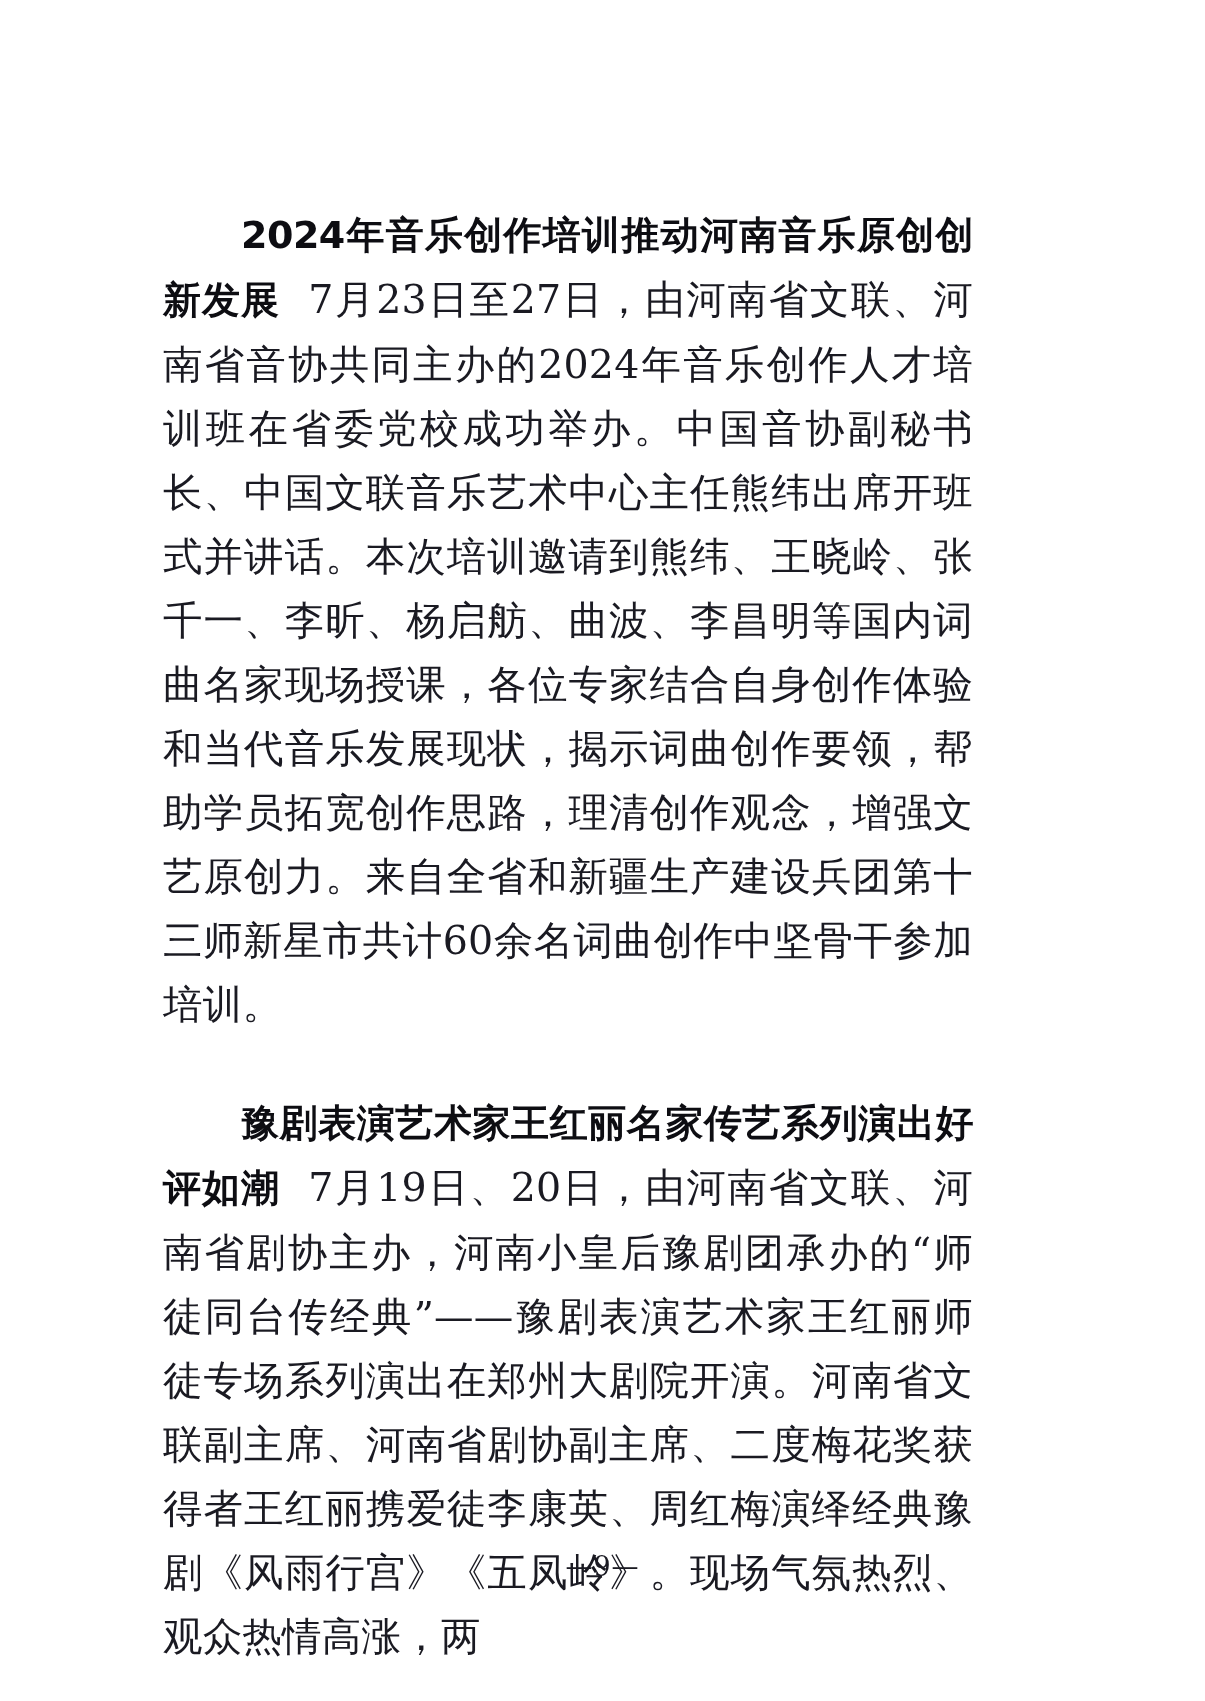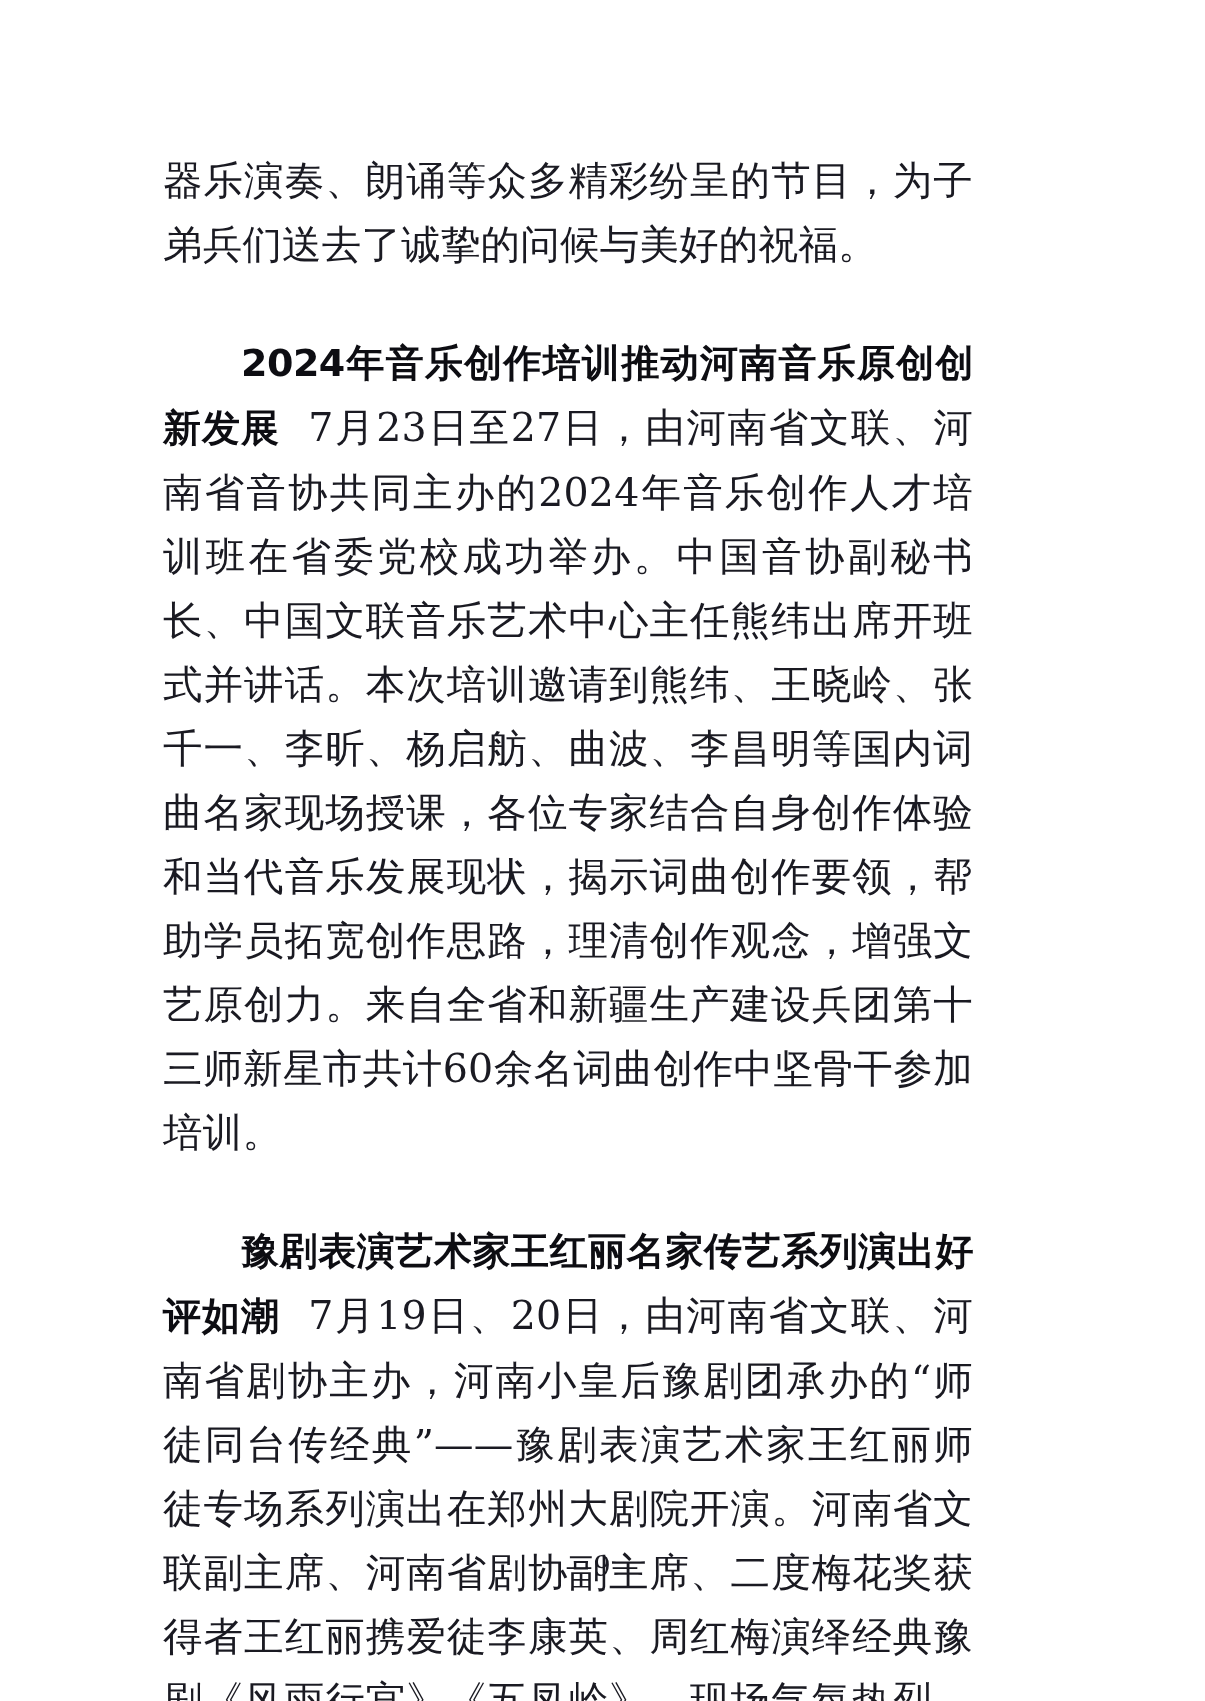--- a/index.html
+++ b/index.html
@@ -67,23 +67,20 @@
     letter-spacing: 1px;
   }
 </style>
 </head>
 <body>
 
 <div class="page">
 
   <div class="content">
 
-    <p class="para">
-      <span>器乐演奏、朗诵等众多精彩纷呈的节目，为子弟兵们送去了诚挚的问候与美好的祝福。</span>
-    </p>
 
     <div class="gap-para"></div>
 
     <p class="para runin">
       <span class="heading-run heading-lead">2024年音乐创作培训推动河南音乐原创创新发展</span><span class="spacer">&nbsp;&nbsp;</span><span>7月23日至27日，由河南省文联、河南省音协共同主办的2024年音乐创作人才培训班在省委党校成功举办。中国音协副秘书长、中国文联音乐艺术中心主任熊纬出席开班式并讲话。本次培训邀请到熊纬、王晓岭、张千一、李昕、杨启舫、曲波、李昌明等国内词曲名家现场授课，各位专家结合自身创作体验和当代音乐发展现状，揭示词曲创作要领，帮助学员拓宽创作思路，理清创作观念，增强文艺原创力。来自全省和新疆生产建设兵团第十三师新星市共计60余名词曲创作中坚骨干参加培训。</span>
     </p>
 
     <div class="gap-para"></div>
 
     <p class="para runin">

